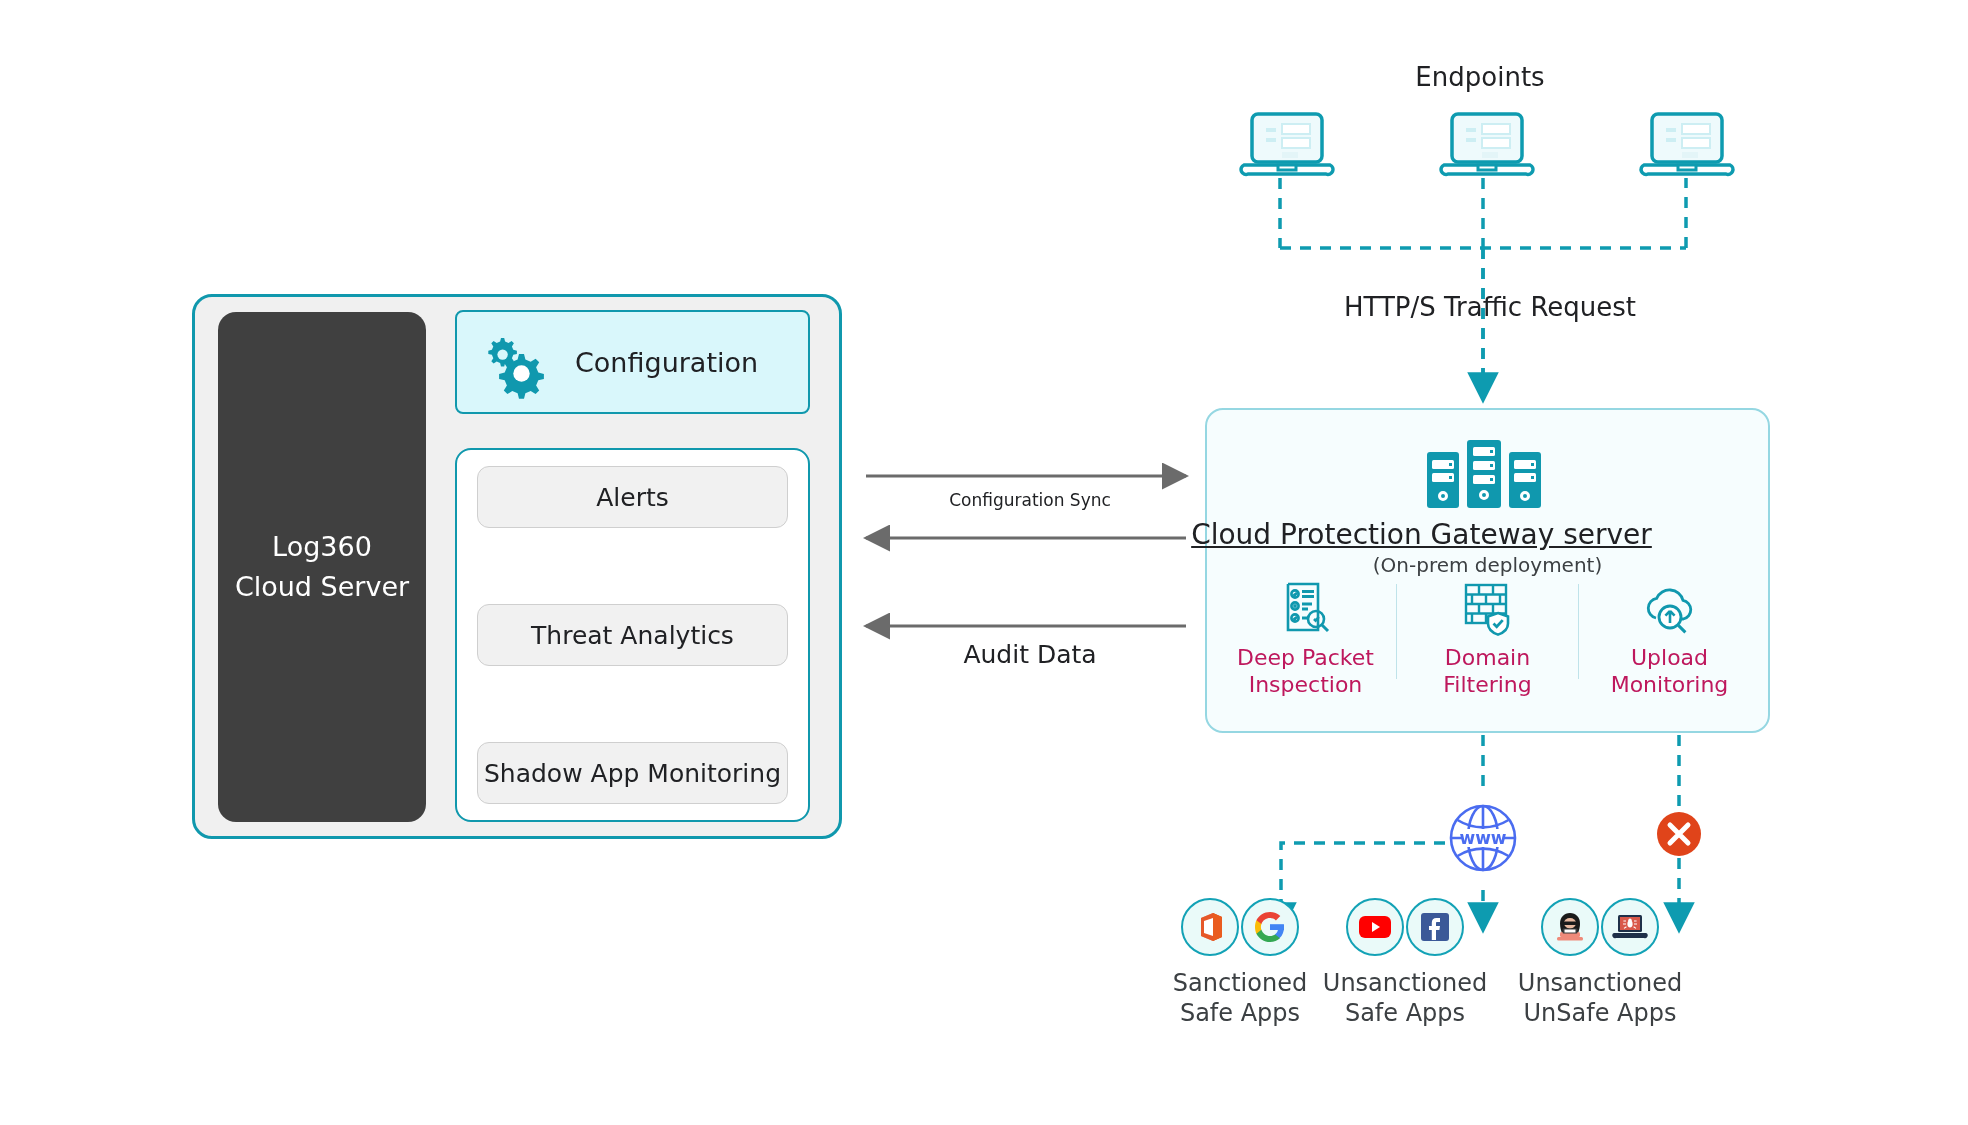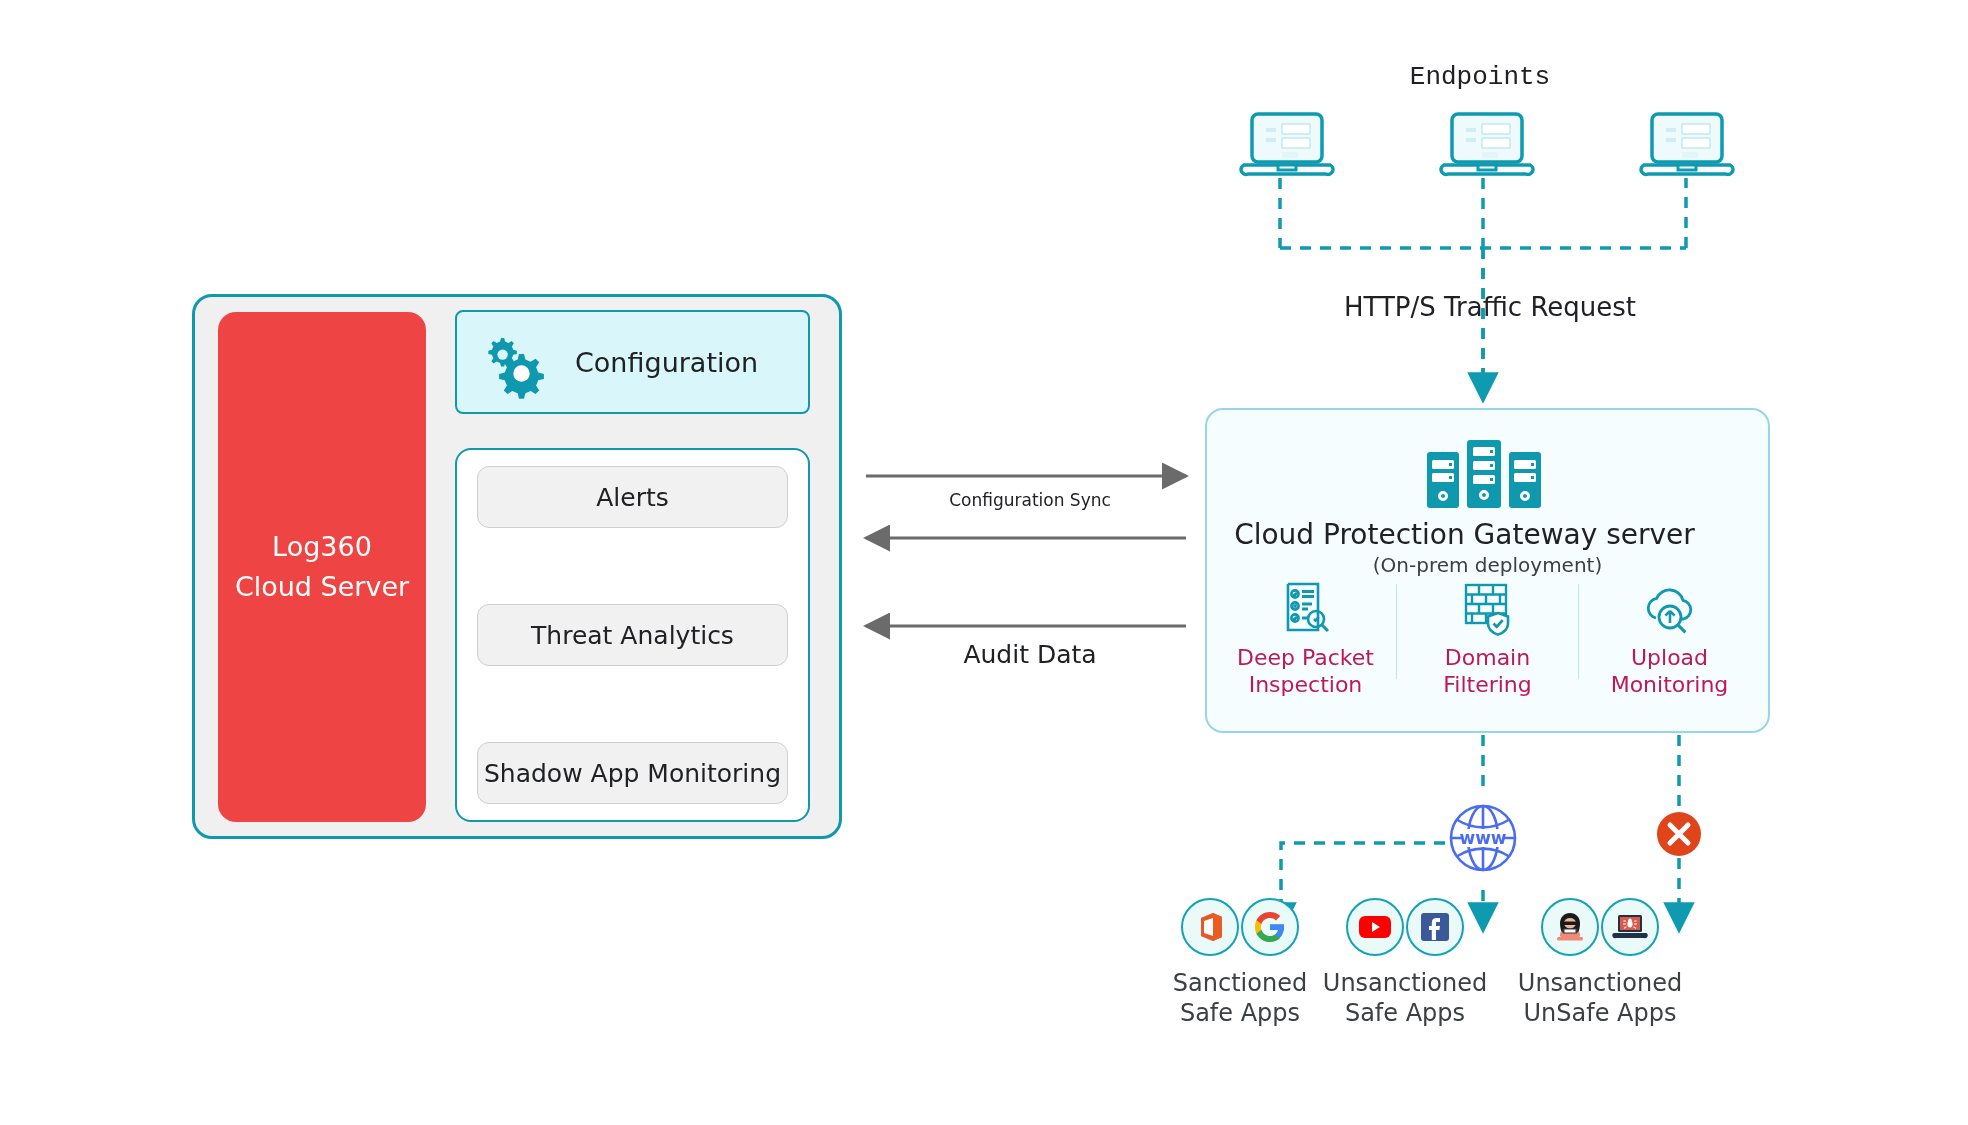--- a/index.html
+++ b/index.html
@@ -3,46 +3,46 @@
 <meta charset="utf-8">
 <style>
   html,body{margin:0;padding:0;background:#ffffff;}
   body{width:1968px;height:1125px;position:relative;overflow:hidden;
        font-family:"DejaVu Sans","Liberation Sans",sans-serif;color:#3c4043;}
   .abs{position:absolute;}
 
   
   #log360-panel{left:192px;top:294px;width:650px;height:545px;
       background:#f0f0f0;border:3px solid #1098ad;border-radius:20px;box-sizing:border-box;}
-  #log360-server{left:218px;top:312px;width:208px;height:510px;background:#ef4444;
+  #log360-server{left:218px;top:312px;width:208px;height:510px;background:#404040;
       border-radius:18px;color:#fff;font-size:27px;line-height:40px;
       display:flex;align-items:center;justify-content:center;text-align:center;}
   #configuration-card{left:455px;top:310px;width:355px;height:104px;background:#d9f7fb;
       border:2px solid #1098ad;border-radius:8px;box-sizing:border-box;
       display:flex;align-items:center;}
   #configuration-card .cfg-label{font-size:27px;color:#202124;margin-left:18px;}
   #modules-card{left:455px;top:448px;width:355px;height:374px;background:#ffffff;
       border:2px solid #1098ad;border-radius:16px;box-sizing:border-box;
       padding:16px 20px;display:flex;flex-direction:column;justify-content:space-between;}
   .module-btn{height:62px;background:#f1f1f1;border:1px solid #cfcfcf;border-radius:12px;
       display:flex;align-items:center;justify-content:center;font-size:25px;color:#202124;
       box-sizing:border-box;}
 
   
-  #endpoints-title{left:1270px;top:62px;width:420px;text-align:center;font-size:26px;color:#202124;font-family:Liberation Mono, monospace;}
+  #endpoints-title{left:1270px;top:62px;width:420px;text-align:center;font-size:26px;color:#202124;}
   .endpoint{width:94px;height:62px;}
   #endpoint-1{left:1240px;top:110px;}
   #endpoint-2{left:1440px;top:110px;}
   #endpoint-3{left:1640px;top:110px;}
   #http-label{left:1300px;top:292px;width:380px;text-align:center;font-size:26px;color:#202124;}
 
   
   #gateway-panel{left:1205px;top:408px;width:565px;height:325px;background:#f6fdfe;
       border:2px solid #95d7e2;border-radius:18px;box-sizing:border-box;}
-  #gateway-title{left:1182px;top:518px;width:565px;text-align:center;font-size:28px;color:#202124;}
+  #gateway-title{left:1139px;top:518px;width:565px;text-align:center;font-size:28px;color:#202124;text-decoration:underline;}
   #gateway-subtitle{left:1205px;top:553px;width:565px;text-align:center;font-size:20px;color:#3c4043;}
   #gateway-features{left:1215px;top:580px;width:545px;height:125px;display:flex;}
   .feature{flex:1;display:flex;flex-direction:column;align-items:center;}
   .feature .flabel{margin-top:8px;font-size:22px;line-height:27px;text-align:center;color:#be185d;}
   .fdiv{width:1px;background:#bfe3ea;margin:4px 0 26px 0;}
 
   
   .app-group{position:absolute;width:220px;}
   .app-circles{display:flex;justify-content:center;gap:2px;}
   .app-circle{width:58px;height:58px;border-radius:50%;background:#eafaf9;

